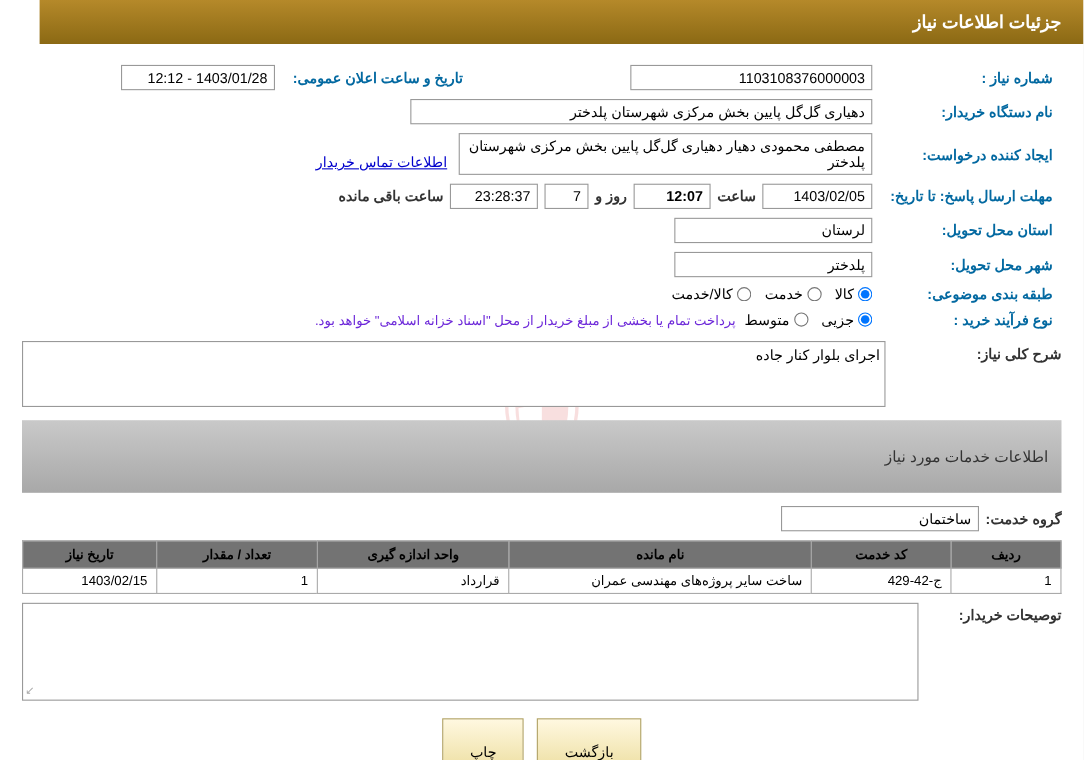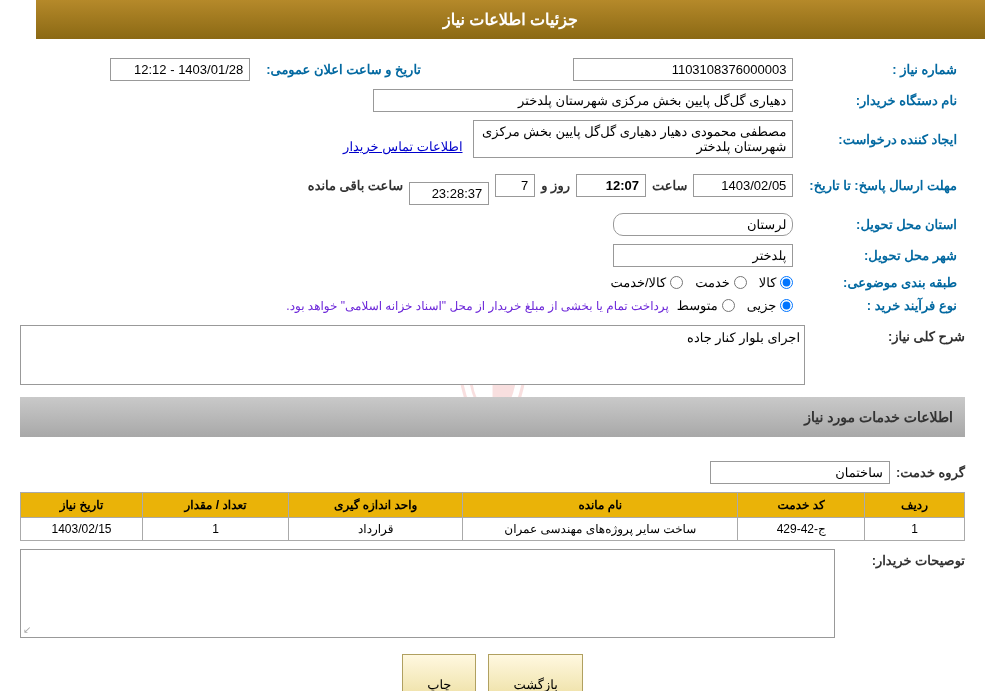--- a/index.html
+++ b/index.html
@@ -11,21 +11,21 @@
     }
     .page-wrapper {
       width: 985px;
       min-height: 691px;
       background: #fff;
       margin: 0 auto;
     }
     .header-bar {
       background: linear-gradient(to bottom, #b5892a, #8b6914);
       color: #fff;
-      text-align: center;
+      text-align: right;
       padding: 10px 20px;
       font-size: 16px;
       font-weight: bold;
       margin-left: 36px;
     }
     .main-content {
       padding: 15px 20px;
     }
     .info-table {
       width: 100%;
@@ -51,25 +51,25 @@
       display: inline-block;
     }
     .input-medium {
       width: 220px;
     }
     .input-narrow {
       width: 140px;
     }
     .section-header {
       background: linear-gradient(to bottom, #c9c9c9, #a8a8a8);
-      padding: 12px 12px;
+      padding: 25px 12px;
       font-size: 14px;
-      font-weight: bold;
+      font-weight: normal;
       color: #333;
-      margin: 12px 0 24px 0;
+      margin: 12px 0 12px 0;
       text-align: right;
     }
     .link-blue {
       color: #0000cc;
       text-decoration: underline;
       cursor: pointer;
     }
     .radio-group {
       display: flex;
       gap: 12px;
@@ -96,31 +96,31 @@
       font-family: Tahoma, Arial, sans-serif;
       font-size: 12px;
     }
     .services-table {
       width: 100%;
       border-collapse: collapse;
       margin-top: 8px;
       margin-bottom: 8px;
     }
     .services-table th {
-      background: #eab308;
+      background: #737373;
       border: 1px solid #aaa;
       padding: 5px 24px;
       text-align: center;
       font-weight: bold;
       font-size: 12px;
     }
     .services-table td {
       border: 1px solid #aaa;
       padding: 4px 8px;
-      text-align: center;
+      text-align: right;
       font-size: 12px;
       background: #fff;
     }
     .btn-group {
       display: flex;
       justify-content: center;
       gap: 12px;
       margin-top: 16px;
       margin-bottom: 10px;
     }
@@ -205,45 +205,45 @@
         <tr>
           <td class="label-cell">نام دستگاه خریدار:</td>
           <td colspan="3">
             <span class="input-box" style="width:420px;">دهیاری گل‌گل پایین بخش مرکزی شهرستان پلدختر</span>
           </td>
         </tr>
 
         <tr>
           <td class="label-cell">ایجاد کننده درخواست:</td>
           <td colspan="3">
-            <span class="input-box" style="width:320px;">مصطفی محمودی دهیار دهیاری گل‌گل پایین بخش مرکزی شهرستان پلدختر</span>
+            <span class="input-box" style="width:376px;">مصطفی محمودی دهیار دهیاری گل‌گل پایین بخش مرکزی شهرستان پلدختر</span>
             &nbsp;
             <span class="link-blue">اطلاعات تماس خریدار</span>
           </td>
         </tr>
 
         <tr>
           <td class="label-cell">مهلت ارسال پاسخ: تا تاریخ:</td>
           <td colspan="3">
             <div class="time-row">
               <span class="input-box" style="width:100px;">1403/02/05</span>
               <span class="inline-label">ساعت</span>
               <span class="input-box" style="width:70px;font-weight:bold;">12:07</span>
               <span class="inline-label">روز و</span>
               <span class="input-box" style="width:40px;">7</span>
-              <span class="input-box" style="width:80px;margin-top:16px;">23:28:37</span>
+              <span class="input-box" style="width:80px;">23:28:37</span>
               <span class="inline-label">ساعت باقی مانده</span>
             </div>
           </td>
         </tr>
 
         <tr>
           <td class="label-cell">استان محل تحویل:</td>
           <td colspan="3">
-            <span class="input-box" style="width:180px;border-radius:10px;">لرستان</span>
+            <span class="input-box" style="width:180px;">لرستان</span>
           </td>
         </tr>
 
         <tr>
           <td class="label-cell">شهر محل تحویل:</td>
           <td colspan="3">
             <span class="input-box" style="width:180px;">پلدختر</span>
           </td>
         </tr>
 

